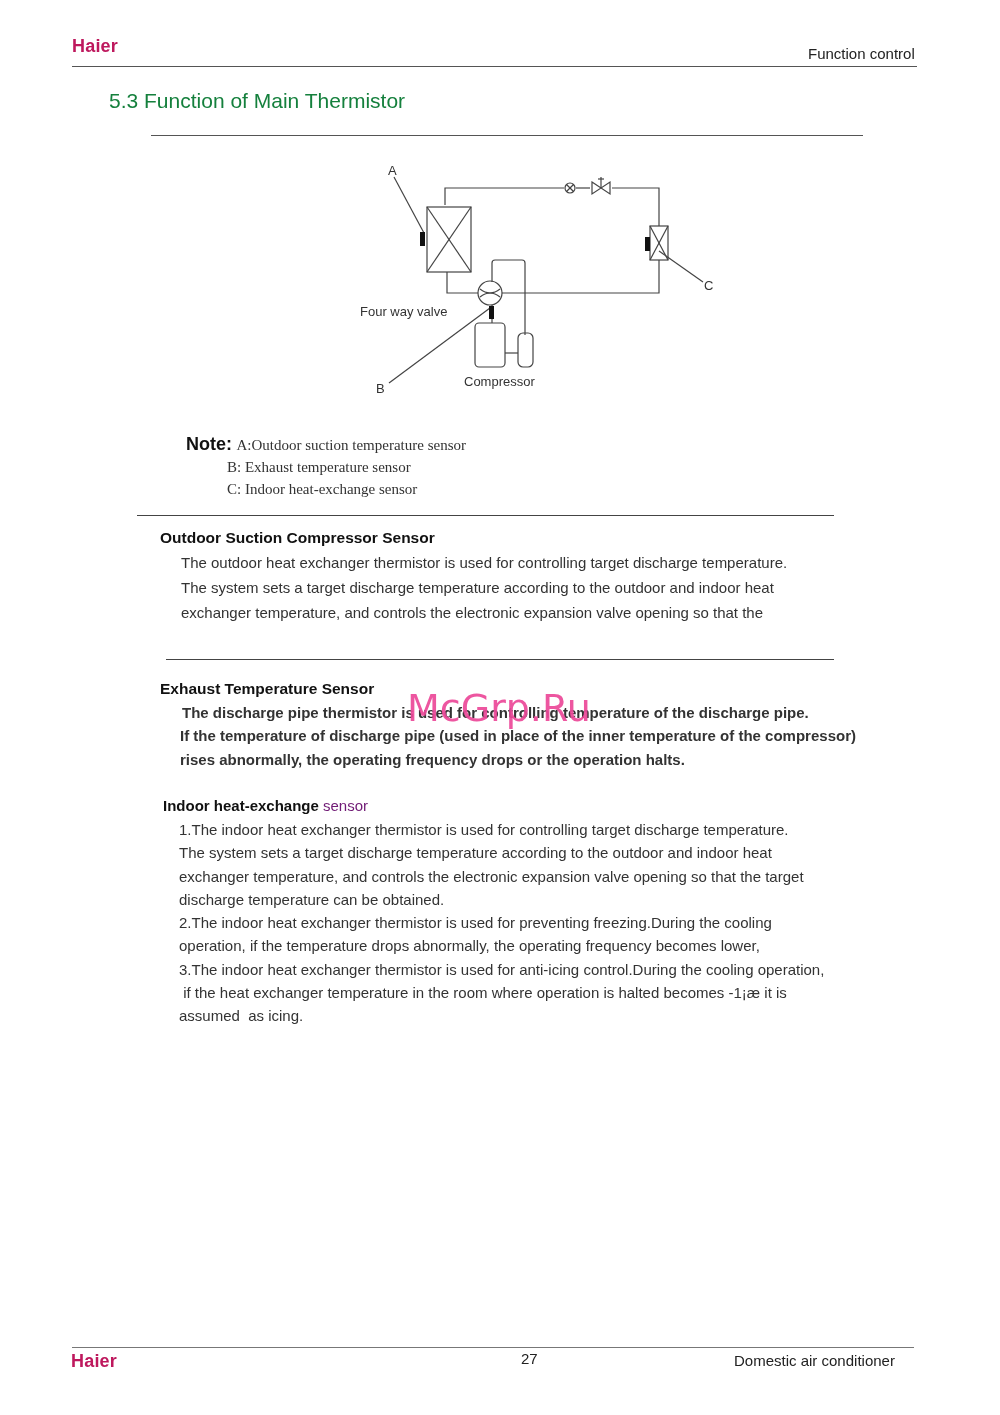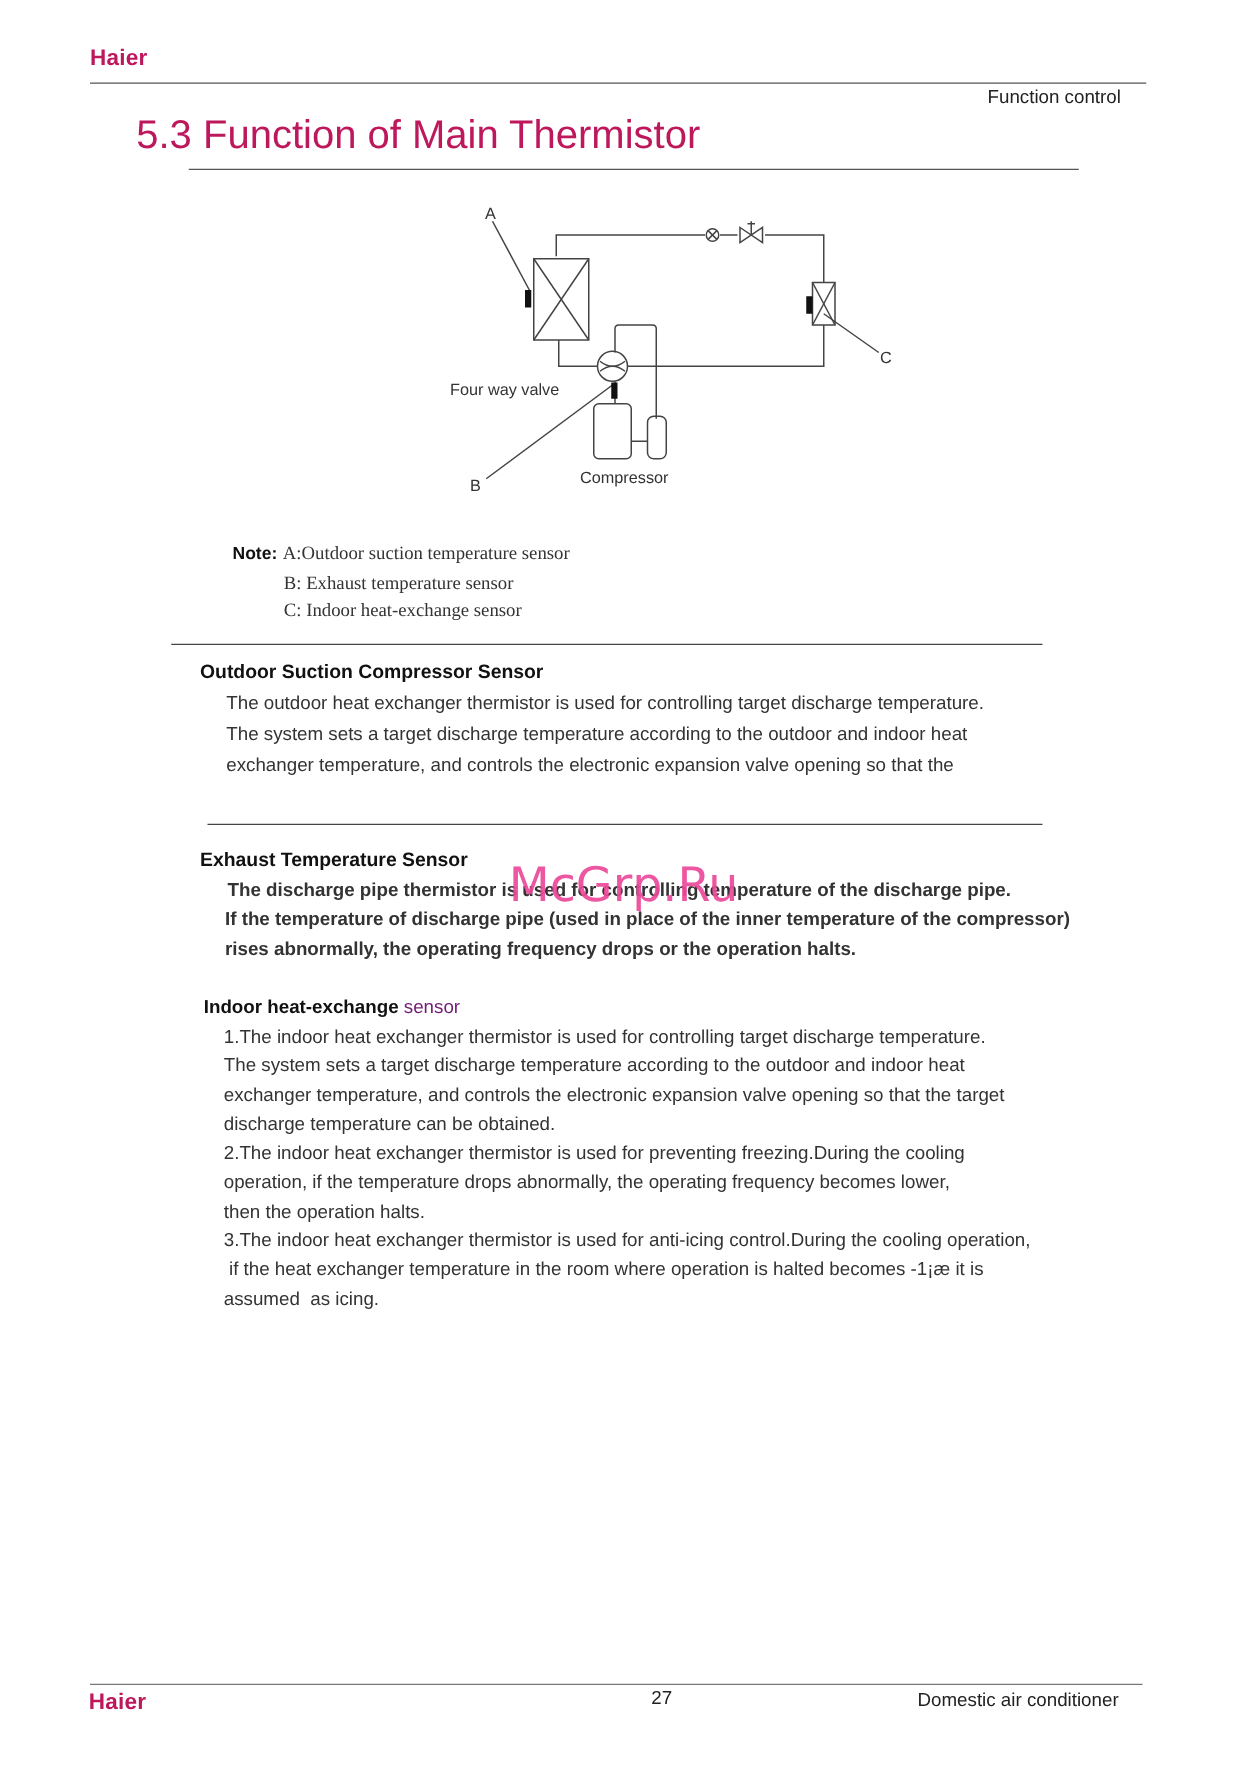--- a/index.html
+++ b/index.html
@@ -2,34 +2,34 @@
 <html><head>
 <meta charset="utf-8">
 <style>
   html, body { margin: 0; padding: 0; background: #ffffff; }
   body { width: 1000px; height: 1415px; position: relative; overflow: hidden;
          font-family: "Liberation Sans", sans-serif; color: #2a2a2a; }
   .abs { position: absolute; }
   .logo { color: #be185d; font-weight: bold; font-size: 18px; letter-spacing: 0.2px; }
   .hdr-right { font-size: 15px; color: #222; }
   .rule { position: absolute; background: #555; height: 1px; }
-  .title { font-size: 32px; color: #be185d; }
+  .title { font-size: 21px; color: #15803d; }
   .note { font-family: "Liberation Serif", serif; font-size: 15px; color: #333; }
-  .note-bold { font-family: "Liberation Sans", sans-serif; font-weight: bold; font-size: 14px; color: #111; }
+  .note-bold { font-family: "Liberation Sans", sans-serif; font-weight: bold; font-size: 18px; color: #111; }
   .sec-head { font-weight: bold; font-size: 15.5px; color: #111; }
   .para { font-size: 15px; color: #333; line-height: 25px; white-space: nowrap; }
   .para2 { font-size: 15px; color: #333; line-height: 23.3px; white-space: nowrap; }
   .watermark { color: #ec4899; font-size: 38px; font-family: "DejaVu Sans", sans-serif; opacity: 0.92; }
   .footer-num { font-size: 15px; color: #222; }
 </style>
 </head>
 <body>
 
 <div class="abs logo" style="left:72px; top:36px;">Haier</div>
-<div class="abs hdr-right" style="left:790px; top:45px;margin-top:24px;">Function  control</div>
+<div class="abs hdr-right" style="left:808px; top:45px;">Function  control</div>
 <div class="rule" style="left:72px; top:66px; width:845px;"></div>
 
 <div class="abs title" style="left:109px; top:89px;">5.3 Function of Main Thermistor</div>
 <div class="rule" style="left:151px; top:135px; width:712px;"></div>
 
 <svg class="abs" style="left:350px; top:155px;" width="380" height="250" viewBox="0 0 380 250">
   <g stroke="#444" stroke-width="1.2" fill="none">
 
     <path d="M95 50 V33 H214"></path>
     <path d="M226 33 H240"></path>
@@ -122,21 +122,20 @@
 <div class="abs" style="left:163px; top:797px; font-size:15px;">
   <span class="sec-head" style="font-size:15px;">Indoor heat-exchange</span><span style="color:#701a75;"> sensor</span>
 </div>
 <div class="abs para2" style="left:179px; top:818px;">
   <div style="padding-left:-2px;">1.The indoor heat exchanger thermistor is used for controlling target discharge temperature.</div>
   <div>The system sets a target discharge temperature according to the outdoor and indoor heat</div>
   <div>exchanger temperature, and controls the electronic expansion valve opening so that the target</div>
   <div>discharge temperature can be obtained.</div>
   <div>2.The indoor heat exchanger thermistor is used for preventing freezing.During the cooling</div>
   <div>operation, if the temperature drops abnormally, the  operating frequency becomes lower,</div>
-  <div>then the operation halts.</div>
   <div>3.The indoor heat exchanger thermistor is used for anti-icing control.During the cooling operation,</div>
   <div style="white-space:pre;"> if the heat exchanger temperature in the room where operation is halted becomes -1¡æ it is</div>
   <div style="white-space:pre;">assumed  as icing.</div>
 </div>
 
 <div class="rule" style="left:72px; top:1347px; width:842px; background:#777;"></div>
 <div class="abs logo" style="left:71px; top:1351px;">Haier</div>
 <div class="abs footer-num" style="left:491px; top:1350px;margin-left:30px;">27</div>
 <div class="abs hdr-right" style="left:734px; top:1352px;">Domestic air conditioner</div>
 

